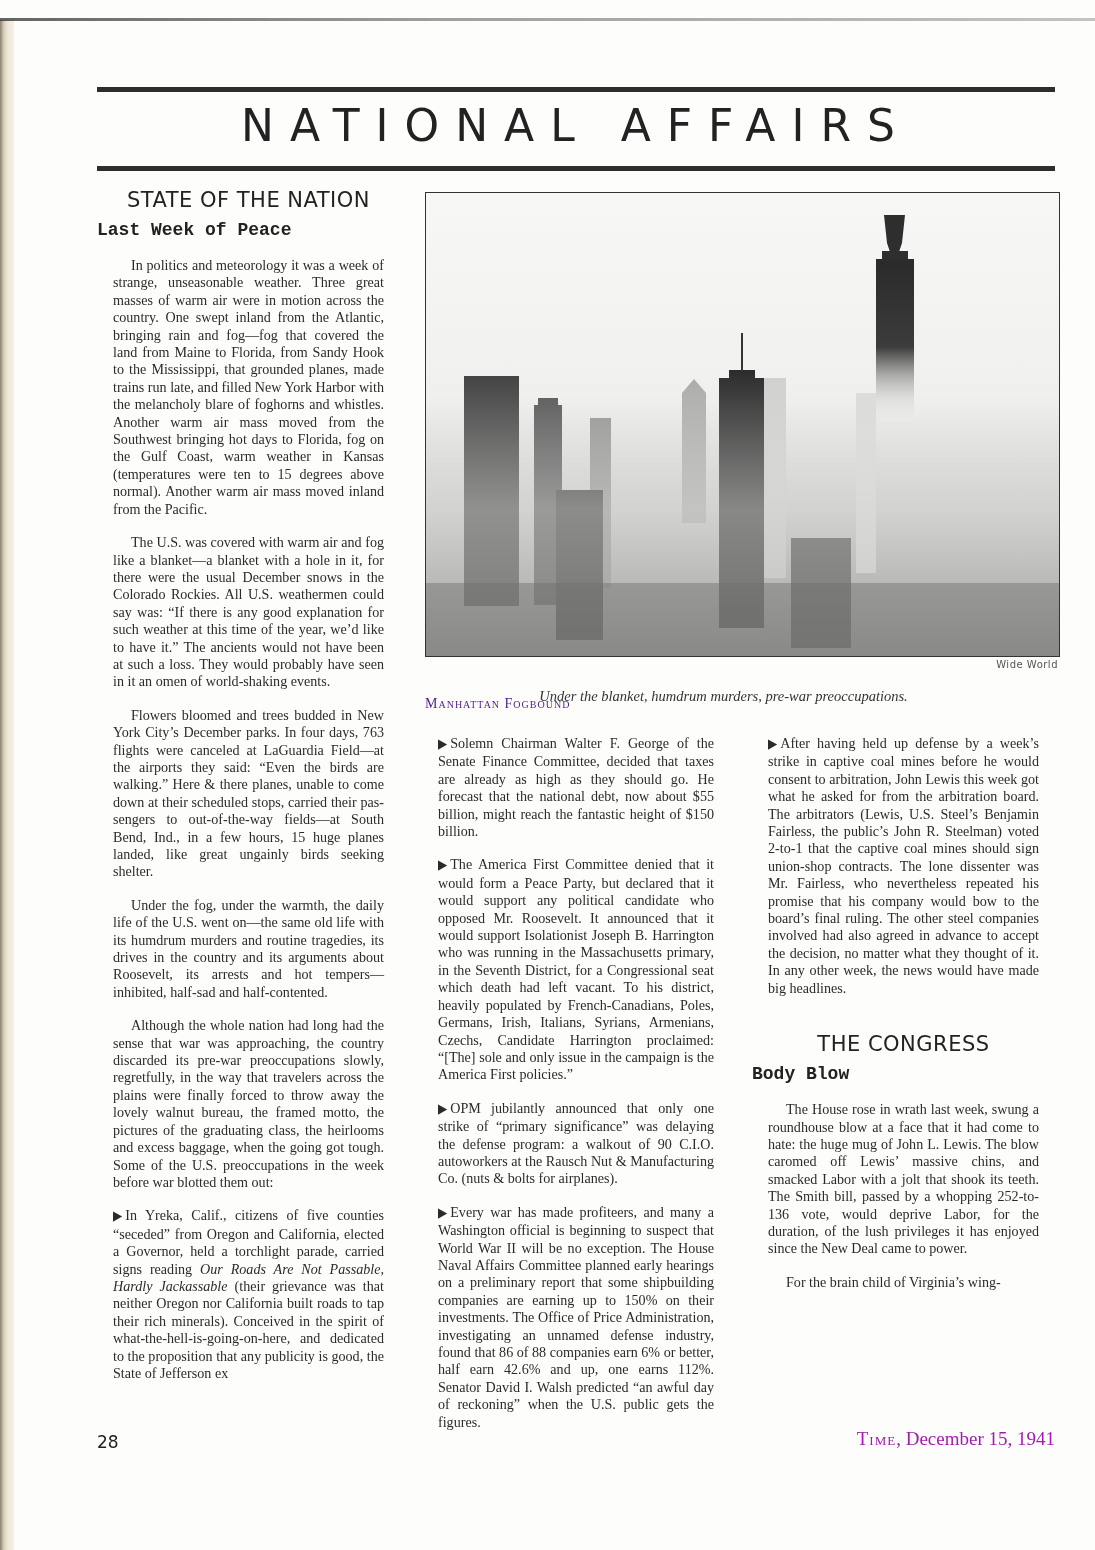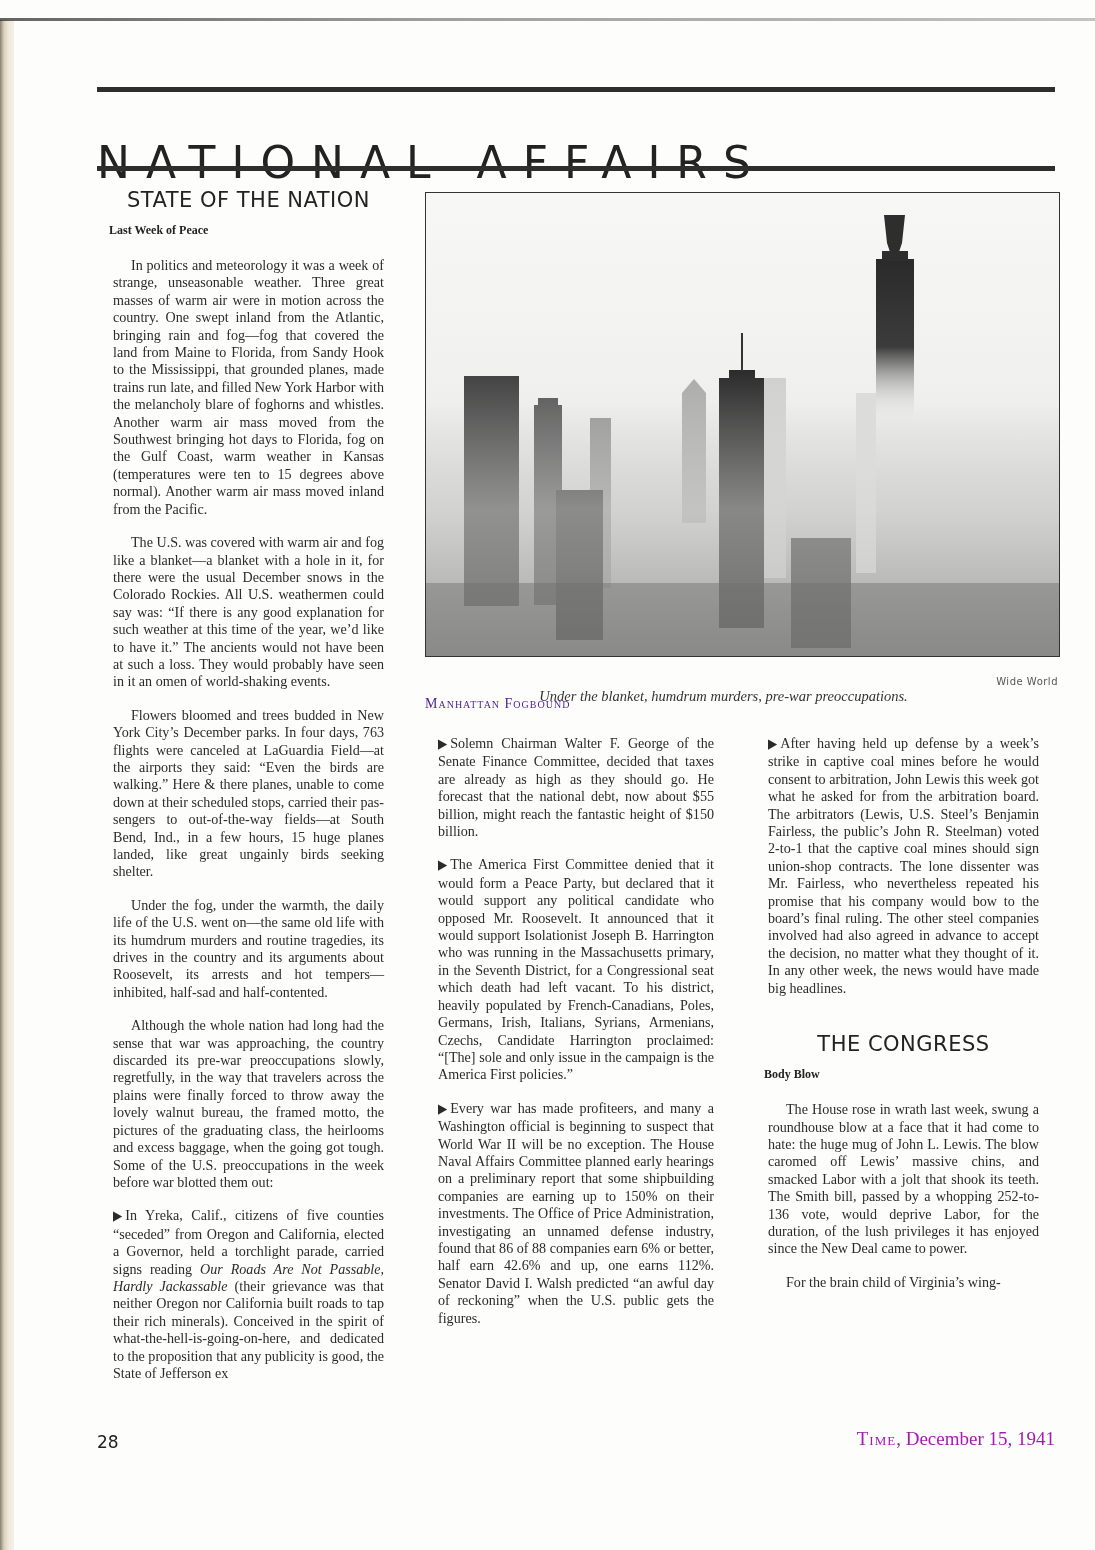--- a/index.html
+++ b/index.html
@@ -8,43 +8,43 @@
     background: #fdfdfb; color: #2b2b2b;
     font-family: "Liberation Serif", "DejaVu Serif", serif;
   }
   .binding { position: absolute; left: 0; top: 20px; width: 14px; height: 1530px;
     background: linear-gradient(to right, #8a8070 0, #d8cfbf 4px, #efe7d6 8px, #f6f1e6 14px); }
   .binding-top { position: absolute; left: 0; top: 18px; width: 1095px; height: 3px;
     background: linear-gradient(to right, #222 0, #777 40%, #aaa 100%); opacity: .7; }
   .rule { position: absolute; left: 97px; width: 958px; height: 5px; background: #2e2e2e; }
   .rule.top { top: 87px; }
   .rule.bot { top: 166px; }
-  .section-title { position: absolute; left: 97px; width: 958px; top: 96px; 
+  .section-title { position: absolute; left: 97px; width: 958px; top: 96px; text-align: center;
     font-family: "DejaVu Sans", "Liberation Sans", sans-serif; font-weight: 400;
-    font-size: 44px; letter-spacing: 16px; color: #222; line-height: 60px; margin-top: 37px; }
+    font-size: 44px; letter-spacing: 16px; color: #222; line-height: 60px; }
   .col { position: absolute; font-size: 14.1px; line-height: 17.4px; text-align: justify;
     hyphens: manual; }
   .col p { margin: 16px; text-indent: 18px; }
   .col p.item { text-indent: 0; }
   .col p.cont { text-indent: 0; }
   .col1 { left: 97px; top: 187px; width: 303px; }
   .col2 { left: 422px; top: 719px; width: 308px; }
   .col3 { left: 752px; top: 719px; width: 303px; }
   .dept { font-family: "DejaVu Sans", "Liberation Sans", sans-serif; font-size: 21px;
     text-align: center; letter-spacing: 0.5px; color: #222; line-height: 26px; margin: 0 0 6px 0; }
-  .story { font-family: Liberation Serif, serif; font-size: 12px;
-    font-weight: 600; color: #222; line-height: 22px; margin: 0 0 2px 12px; }
+  .story { font-family: Liberation Mono, monospace; font-size: 18px;
+    font-weight: 600; color: #222; line-height: 22px; margin: 0 0 2px 0; }
   .arrow { font-size: 12px; display: inline-block; transform: scaleY(1.1); margin-right: 3px; }
   em { font-style: italic; }
   .photo { position: absolute; left: 425px; top: 192px; width: 633px; height: 463px;
     border: 1.5px solid #333; overflow: hidden; background: #f1f1ef; }
   .photo svg { display: block; }
   .credit { position: absolute; left: 940px; top: 659px; width: 118px; text-align: right;
     font-family: "DejaVu Sans", "Liberation Sans", sans-serif; font-size: 10px; color: #555;
-    letter-spacing: .5px; margin-top: 17px; }
+    letter-spacing: .5px; }
   .cap-title { position: absolute; left: 425px; width: 633px; top: 696px; text-align: left;
     font-size: 14px; font-variant: small-caps; letter-spacing: 1px; color: #4c1d95; }
   .cap-sub { position: absolute; left: 407px; width: 633px; top: 688px; text-align: center;
     font-size: 14.5px; font-style: italic; color: #333; }
   .folio { position: absolute; left: 97px; top: 1432px; font-family: "DejaVu Sans", sans-serif;
     font-weight: 400; font-size: 17px; color: #222; }
   .footer-issue { position: absolute; left: 780px; width: 275px; top: 1428px; text-align: right;
     font-size: 19px; color: #a21caf; }
   .footer-issue .mag { font-variant: small-caps; letter-spacing: 1px; }
 </style>
@@ -119,20 +119,21 @@
     <rect x="0" y="390" width="633" height="73" fill="#6e6e6c" opacity="0.45"></rect>
   </svg>
 </div>
 <div class="credit">Wide World</div>
 <div class="cap-title">Manhattan Fogbound</div>
 <div class="cap-sub">Under the blanket, humdrum murders, pre-war preoccupations.</div>
 
 <div class="col col2">
   <p class="item"><span class="arrow">▶</span><span>Solemn Chairman Walter F. George of the Senate Finance Committee, decided that taxes are already as high as they should go. He forecast that the national debt, now about $55 billion, might reach the fantastic height of $150 billion.</span></p>
   <p class="item"><span class="arrow">▶</span><span>The America First Committee denied that it would form a Peace Party, but declared that it would support any politi­cal candidate who opposed Mr. Roosevelt. It announced that it would support Isola­tionist Joseph B. Harrington who was running in the Massachusetts primary, in the Seventh District, for a Congressional seat which death had left vacant. To his district, heavily populated by French-Canadians, Poles, Germans, Irish, Italians, Syrians, Armenians, Czechs, Candidate Harrington proclaimed: “[The] sole and only issue in the campaign is the America First policies.”</span></p>
+  <p class="item"><span class="arrow">▶</span><span>OPM jubilantly announced that only one strike of “primary significance” was delaying the defense program: a walkout of 90 C.I.O. autoworkers at the Rausch Nut &amp; Manufacturing Co. (nuts &amp; bolts for airplanes).</span></p>
   <p class="item"><span class="arrow">▶</span><span id="split-item">Every war has made profiteers, and many a Washington official is beginning to suspect that World War II will be no exception. The House Naval Affairs Com­mittee planned early hearings on a pre­liminary report that some shipbuilding companies are earning up to 150% on their investments. The Office of Price Ad­ministration, investigating an unnamed defense industry, found that 86 of 88 companies earn 6% or better, half earn 42.6% and up, one earns 112%. Senator David I. Walsh predicted “an awful day of reckoning” when the U.S. public gets the figures.</span></p>
 </div>
 
 <div class="col col3">
   <p class="item"><span class="arrow">▶</span><span>After having held up defense by a week’s strike in captive coal mines before he would consent to arbitration, John Lewis this week got what he asked for from the arbitration board. The arbitra­tors (Lewis, U.S. Steel’s Benjamin Fair­less, the public’s John R. Steelman) voted 2-to-1 that the captive coal mines should sign union-shop contracts. The lone dis­senter was Mr. Fairless, who nevertheless repeated his promise that his company would bow to the board’s final ruling. The other steel companies involved had also agreed in advance to accept the decision, no matter what they thought of it. In any other week, the news would have made big headlines.</span></p>
   <div style="height:18px"></div>
   <div class="dept">THE CONGRESS</div>
   <div class="story">Body Blow</div>
   <p>The House rose in wrath last week, swung a roundhouse blow at a face that it had come to hate: the huge mug of John L. Lewis. The blow caromed off Lewis’ massive chins, and smacked Labor with a jolt that shook its teeth. The Smith bill, passed by a whopping 252-to-136 vote, would deprive Labor, for the duration, of the lush privileges it has enjoyed since the New Deal came to power.</p>
   <p>For the brain child of Virginia’s wing-</p>

